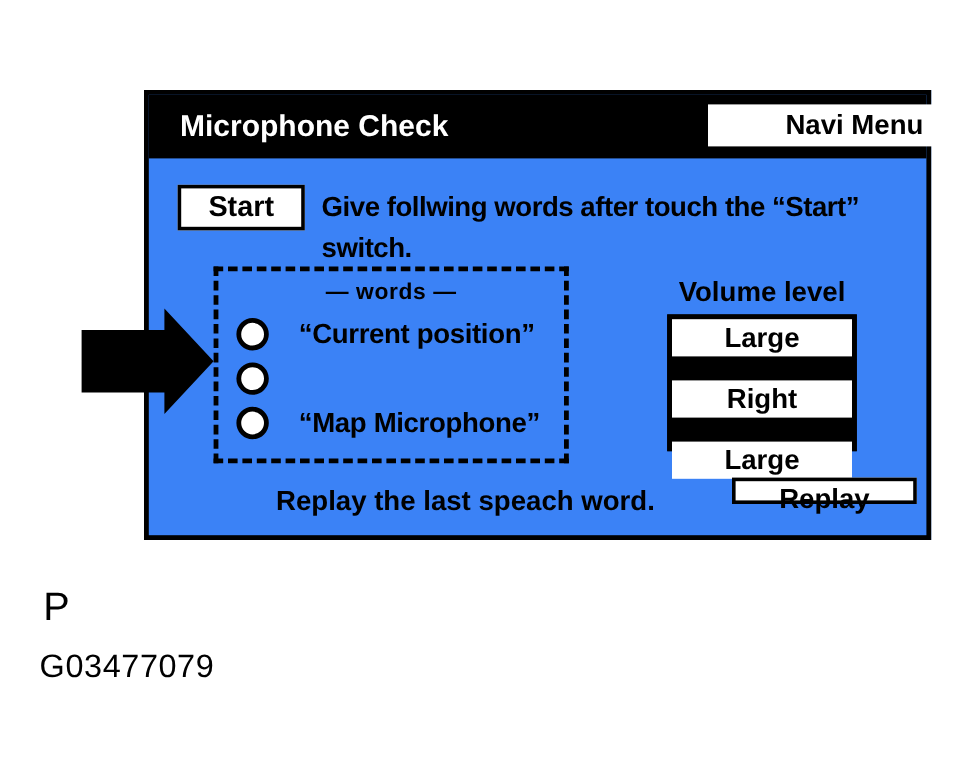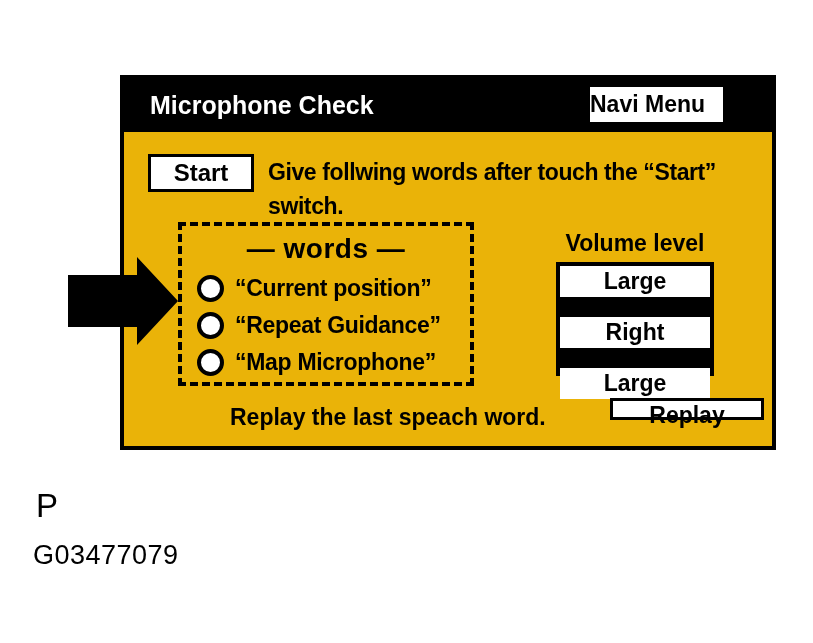--- a/index.html
+++ b/index.html
@@ -18,21 +18,21 @@
   }
 
   
   .screen {
     position: absolute;
     left: 120px;
     top: 75px;
     width: 648px;
     height: 367px;
     border: 4px solid #000000;
-    background: #eab308;
+    background: #3b82f6;
   }
 
   
   .header {
     position: absolute;
     left: 0; top: 0;
     width: 648px;
     height: 53px;
     background: #000000;
   }
@@ -43,28 +43,30 @@
     line-height: 53px;
     color: #ffffff;
     font-size: 25px;
     font-weight: bold;
     white-space: nowrap;
   }
   .navi-btn {
     position: absolute;
     left: 466px;
     top: 8px;
-    width: 133px;
+    width: 180px;
     height: 35px;
     background: #ffffff;
     color: #000000;
     font-size: 23px;
     font-weight: bold;
+    text-align: center;
     line-height: 35px;
     cursor: pointer;
+    padding-left: 32px;
   }
 
   
   .start-btn {
     position: absolute;
     left: 24px;
     top: 75px;
     width: 106px;
     height: 38px;
     border: 3px solid #000000;
@@ -94,28 +96,28 @@
     left: 54px;
     top: 143px;
     width: 296px;
     height: 164px;
     border: 4px dashed #000000;
     box-sizing: border-box;
   }
   .words-title {
     margin-top: 7px;
     text-align: center;
-    font-size: 28px;
+    font-size: 19px;
     font-weight: bold;
     letter-spacing: 0.5px;
   }
   .word-row {
     display: flex;
     align-items: center;
-    gap: 11px;
+    gap: 25px;
     margin: 9px 0 0 15px;
     height: 28px;
   }
   .radio-circle {
     flex: 0 0 auto;
     width: 19px;
     height: 19px;
     border: 4px solid #000000;
     border-radius: 50%;
     background: #ffffff;
@@ -233,21 +235,20 @@
     </div>
 
     <div class="words-box">
       <div class="words-title">— words —</div>
       <div class="word-row">
         <span class="radio-circle"></span>
         <span class="word-label">“Current position”</span>
       </div>
       <div class="word-row">
         <span class="radio-circle"></span>
-        <span class="word-label">“Repeat Guidance”</span>
       </div>
       <div class="word-row">
         <span class="radio-circle"></span>
         <span class="word-label">“Map Microphone”</span>
       </div>
     </div>
 
     <div class="volume-label">Volume level</div>
 
     <div class="volume-stack">

